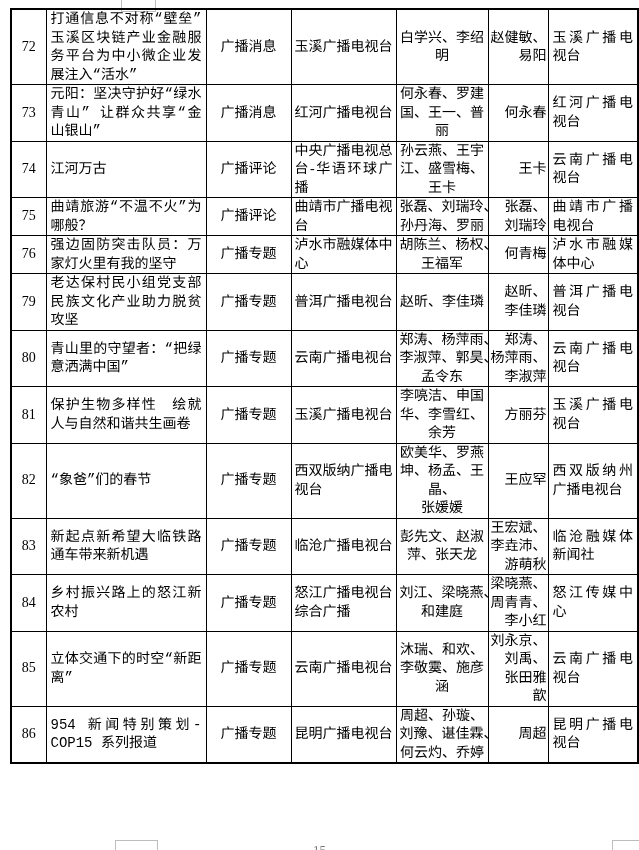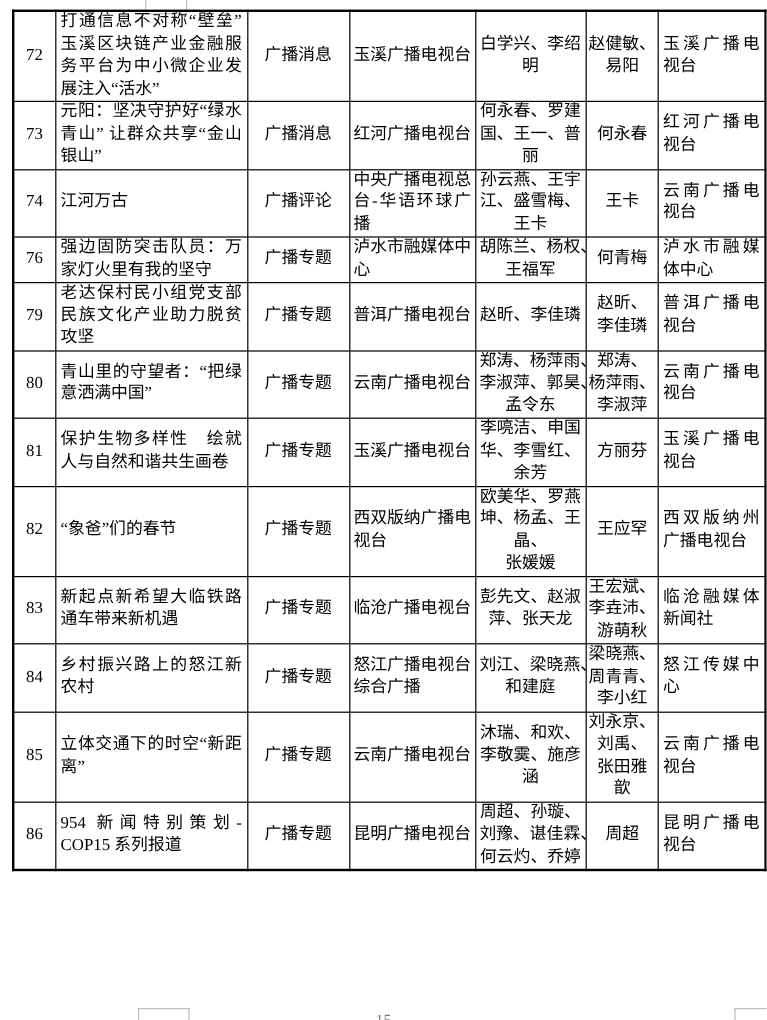--- a/index.html
+++ b/index.html
@@ -20,25 +20,25 @@
   }
   td{
     border:1px solid #000;
     font-size:14px;
     line-height:18.5px;
     vertical-align:middle;
     padding:0 4px;
     overflow:visible;
   }
   .c-num    {text-align:center;margin-left:18px;}
-  .c-title  {text-align:justify;text-justify:inter-ideograph;}
+  .c-title  {text-align:justify;text-justify:inter-ideograph;font-family:Liberation Mono, monospace;}
   .c-genre  {text-align:center;}
   .c-station{text-align:justify;text-justify:inter-ideograph;padding:0 3px;}
   .c-authors{white-space:pre;text-align:center;padding:0 3px;}
-  .c-editor {white-space:pre;text-align:center;padding:0 1px 0 2px;font-family:Liberation Serif, serif;}
+  .c-editor {white-space:pre;text-align:right;padding:0 1px 0 2px;font-family:Liberation Serif, serif;}
   .c-submit {text-align:justify;text-justify:inter-ideograph;}
   
   .mark{position:absolute;}
   .mark-top{left:121px;top:0;width:33px;height:11px;
     border-left:1px solid #bdbdbd;border-right:1px solid #bdbdbd;border-bottom:1px solid #bdbdbd;}
   .mark-bottom-left{left:115px;top:840px;width:41px;height:10px;
     border-left:1px solid #bdbdbd;border-right:1px solid #bdbdbd;border-top:1px solid #bdbdbd;}
   .mark-bottom-right{left:612px;top:840px;width:27px;height:10px;
     border-left:1px solid #bdbdbd;border-top:1px solid #bdbdbd;}
   .page-number{
@@ -93,20 +93,31 @@
       <td class="c-title">江河万古</td>
       <td class="c-genre">广播评论</td>
       <td class="c-station">中央广播电视总台-华语环球广播</td>
       <td class="c-authors">孙云燕、王宇
 江、盛雪梅、
 王卡</td>
       <td class="c-editor">王卡</td>
       <td class="c-submit">云南广播电视台</td>
     </tr>
         <tr>
+      <td class="c-num">75</td>
+      <td class="c-title">曲靖旅游“不温不火”为哪般？</td>
+      <td class="c-genre">广播评论</td>
+      <td class="c-station">曲靖市广播电视台</td>
+      <td class="c-authors">张磊、刘瑞玲、
+孙丹海、罗丽</td>
+      <td class="c-editor">张磊、
+刘瑞玲</td>
+      <td class="c-submit">曲靖市广播电视台</td>
+    </tr>
+        <tr>
       <td class="c-num">76</td>
       <td class="c-title">强边固防突击队员：万家灯火里有我的坚守</td>
       <td class="c-genre">广播专题</td>
       <td class="c-station">泸水市融媒体中心</td>
       <td class="c-authors">胡陈兰、杨权、
 王福军</td>
       <td class="c-editor">何青梅</td>
       <td class="c-submit">泸水市融媒体中心</td>
     </tr>
         <tr>

